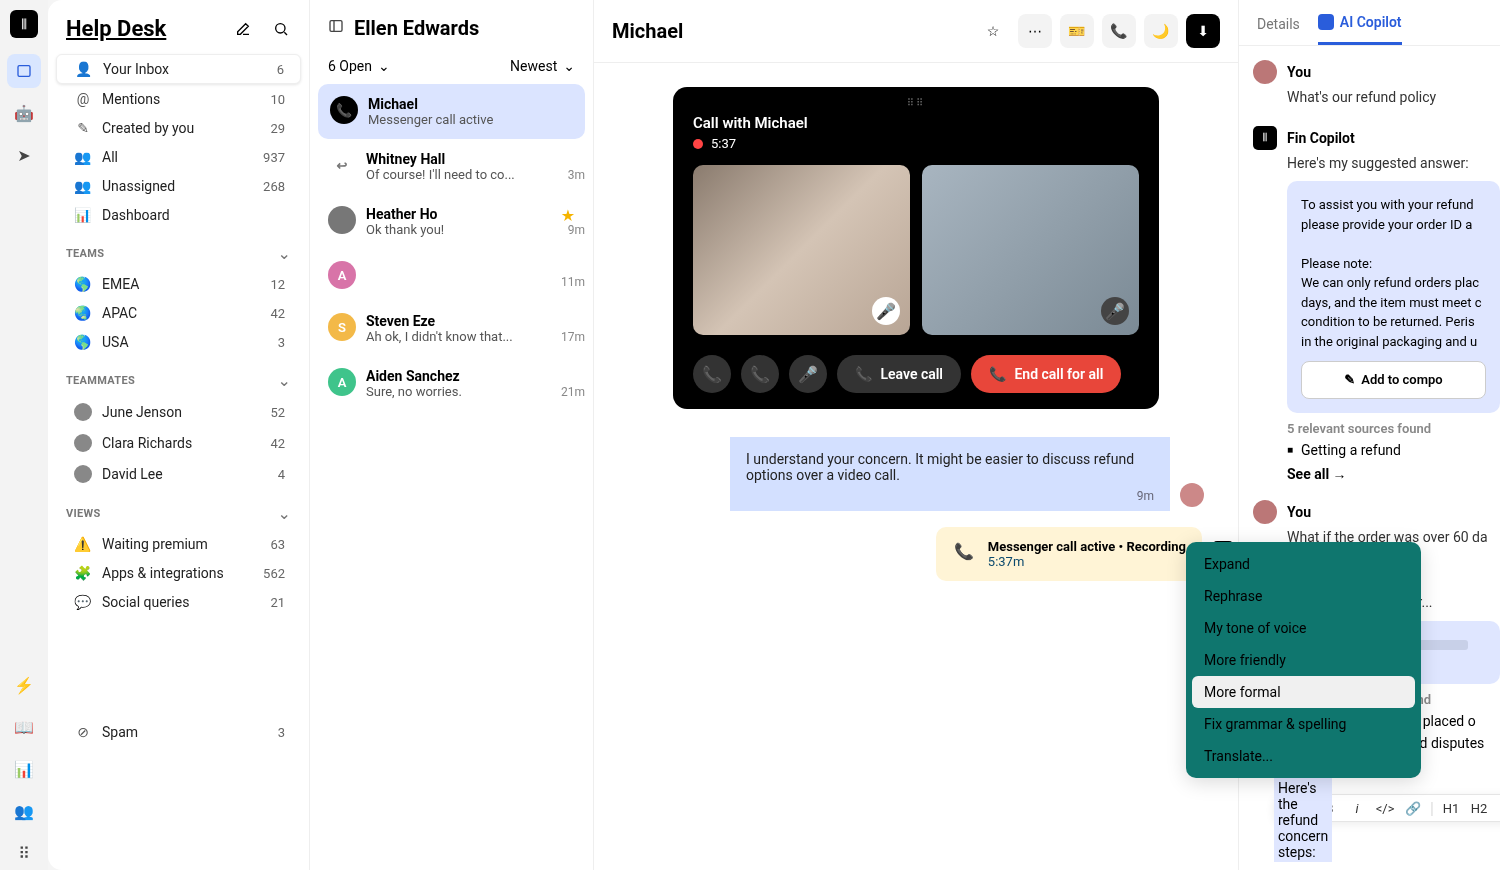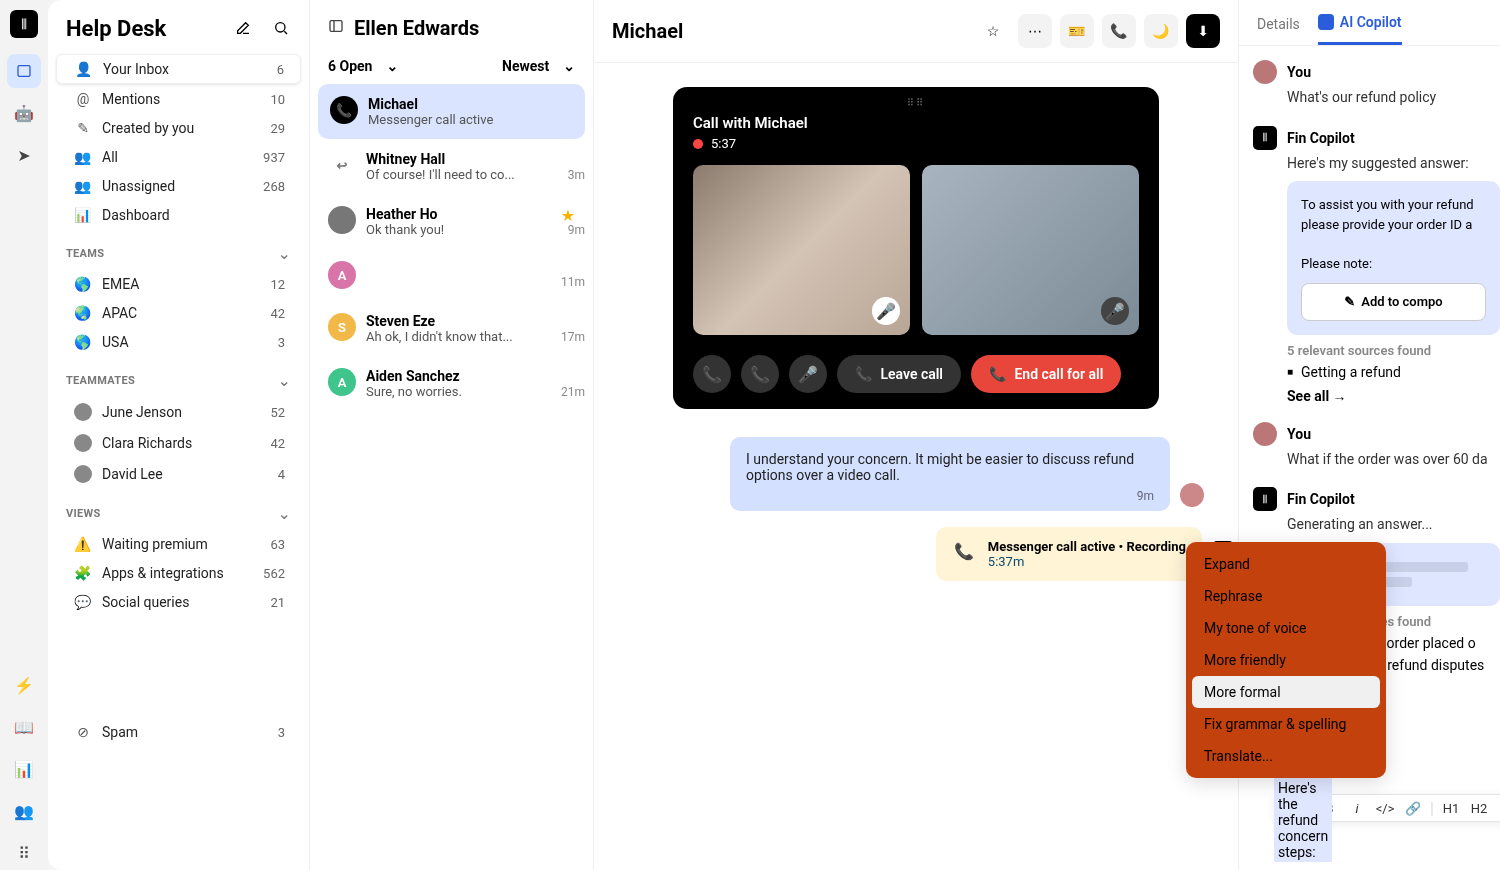--- a/index.html
+++ b/index.html
@@ -3,38 +3,38 @@
 <meta charset="utf-8">
 <style>
 * { box-sizing: border-box; margin: 0; padding: 0; font-family: -apple-system, BlinkMacSystemFont, "Segoe UI", Roboto, sans-serif; }
 body { background: #f5f5f5; display: flex; height: 870px; width: 1500px; overflow: hidden; }
 .iconbar { width: 48px; background: #f3f3f3; display: flex; flex-direction: column; align-items: center; padding-top: 10px; gap: 8px; }
 .iconbar .logo { width: 28px; height: 28px; background: #000; border-radius: 6px; display:flex;align-items:center;justify-content:center;color:#fff;font-size:14px; margin-bottom:8px;}
 .iconbar .ibtn { width: 34px; height: 34px; display:flex;align-items:center;justify-content:center; border-radius:8px; cursor:pointer; color:#444;}
 .iconbar .ibtn.active { background: #d9e6ff; color:#2a5ddb; }
 .iconbar .spacer{flex:1;}
 .sidebar { width: 262px; background:#fff; border-right:1px solid #eee; border-radius:14px 0 0 14px; padding-top:8px; overflow-y:auto;}
-.sb-head{display:flex;align-items:flex-start;gap:14px;padding:8px 16px 12px 18px;}
+.sb-head{display:flex;align-items:flex-end;gap:14px;padding:8px 16px 12px 18px;text-decoration:underline;}
 .sb-head h1{font-size:22px;font-weight:700;flex:1;}
 .sb-head .hicon{width:24px;height:24px;display:flex;align-items:center;justify-content:center;cursor:pointer;}
 .sb-item{display:flex;align-items:center;gap:10px;padding:6px 16px 6px 18px;font-size:14px;cursor:pointer;border-radius:6px;margin:1px 8px;}
 .sb-item.active{background:#fff;box-shadow:0 1px 3px rgba(0,0,0,.1);border:1px solid #eee;}
 .sb-item .sic{width:18px;display:flex;justify-content:center;font-size:14px;color:#555;}
 .sb-item .lbl{flex:1;color:#222;}
 .sb-item .cnt{color:#666;font-size:13px;}
 .sb-section{padding:14px 18px 6px 18px;display:flex;align-items:center;gap:6px;}
 .sb-section .stitle{font-size:11px;font-weight:700;color:#777;letter-spacing:.3px;flex:1;}
 .sb-section .chev{color:#777;cursor:pointer;}
 .avatar-dot{width:18px;height:18px;border-radius:50%;background:#888;display:inline-block;}
 .convlist{width:284px;background:#fff;border-right:1px solid #eee;display:flex;flex-direction:column;}
 .cl-head{display:flex;align-items:center;gap:10px;padding:16px 18px 10px 18px;}
 .cl-head .pan{cursor:pointer;color:#444;}
 .cl-head h2{font-size:20px;font-weight:700;}
 .cl-filter{display:flex;justify-content:space-between;padding:8px 18px 10px 18px;font-size:14px;}
-.cl-filter .fbtn{display:flex;align-items:center;gap:14px;cursor:pointer;font-weight:700;justify-content:flex-end;}
+.cl-filter .fbtn{display:flex;align-items:center;gap:6px;cursor:pointer;font-weight:400;justify-content:flex-end;}
 .conv{padding:12px 18px;display:flex;gap:10px;cursor:pointer;position:relative;}
 .conv.active{background:#dbe4ff;border-radius:10px;margin:0 8px;padding:12px 12px;}
 .conv .av{width:28px;height:28px;border-radius:50%;background:#777;color:#fff;display:flex;align-items:center;justify-content:center;font-size:13px;font-weight:600;flex-shrink:0;}
 .conv .av.black{background:#000;}
 .conv .body{flex:1;overflow:hidden;}
 .conv .name{font-size:14px;font-weight:700;}
 .conv .prev{font-size:13px;color:#555;white-space:nowrap;overflow:hidden;text-overflow:ellipsis;}
 .conv .time{font-size:12px;color:#888;position:absolute;right:8px;bottom:12px;}
 .conv .star{position:absolute;right:18px;top:12px;color:#f5b400;}
 .main{flex:1;background:#fff;display:flex;flex-direction:column;position:relative;}
@@ -51,30 +51,30 @@
 .callbox .reddot{width:10px;height:10px;background:#f44;border-radius:50%;}
 .vidrow{display:flex;gap:12px;padding:8px 20px;}
 .vid{flex:1;height:170px;background:linear-gradient(135deg,#8a7b6e 0%,#d4c4b5 50%,#b8a595 100%);border-radius:10px;position:relative;}
 .vid.two{background:linear-gradient(135deg,#a8b5c0 0%,#7b8a95 100%);}
 .vid .mic{position:absolute;right:10px;bottom:10px;width:28px;height:28px;border-radius:50%;background:#fff;display:flex;align-items:center;justify-content:center;color:#2a5ddb;}
 .vid .mic.muted{background:#444;color:#fff;}
 .callctl{display:flex;gap:10px;padding:12px 20px 0 20px;align-items:center;}
 .cbtn{width:38px;height:38px;border-radius:50%;background:#333;display:flex;align-items:center;justify-content:center;cursor:pointer;}
 .cbtn.wide{width:auto;border-radius:20px;padding:0 18px;gap:8px;font-size:14px;font-weight:600;}
 .cbtn.red{background:#e8463a;}
-.msgbubble{max-width:440px;background:#d3e0ff;border-radius:10px;padding:14px 16px 8px 16px;margin:28px 20px 0 auto;font-size:14px;position:relative;color:#222;}
+.msgbubble{max-width:440px;background:#d3e0ff;border-radius:0;padding:14px 16px 8px 16px;margin:28px 20px 0 auto;font-size:14px;position:relative;color:#222;}
 .msgbubble .btime{text-align:right;font-size:12px;color:#667;margin-top:6px;}
 .msgav{width:24px;height:24px;border-radius:50%;background:#c88;position:absolute;right:-34px;bottom:4px;}
 .callstatus{background:#fff4d6;border-radius:10px;padding:12px 16px;margin:16px 36px 0 auto;max-width:300px;display:flex;gap:12px;align-items:flex-start;position:relative;}
 .callstatus .pic{width:24px;height:24px;display:flex;align-items:center;justify-content:center;}
 .callstatus .ctext{font-size:13px;}
 .callstatus .ctext b{font-weight:700;}
 .callstatus .cdur{color:#0c4a6e;font-size:13px;}
 .callstatus .corner{position:absolute;right:-32px;top:14px;width:22px;height:22px;background:#000;border-radius:5px;display:flex;align-items:center;justify-content:center;color:#fff;font-size:11px;}
-.aimenu{position:absolute;left:592px;top:542px;width:200px;background:#c2410c;border-radius:10px;box-shadow:0 4px 20px rgba(0,0,0,.15);padding:6px;z-index:5;}
+.aimenu{position:absolute;left:592px;top:542px;width:235px;background:#0f766e;border-radius:10px;box-shadow:0 4px 20px rgba(0,0,0,.15);padding:6px;z-index:5;}
 .aimenu .mi{padding:8px 12px;font-size:14px;cursor:pointer;border-radius:6px;}
 .aimenu .mi:hover,.aimenu .mi.hov{background:#f0f0f0;}
 .composer{position:absolute;bottom:48px;left:680px;width:260px;height:28px;background:#fff;border:1px solid #e5e5e5;border-radius:8px;box-shadow:0 2px 10px rgba(0,0,0,.08);display:flex;align-items:center;gap:6px;padding:0 8px;}
 .composer .aibadge{background:#4a5fff;color:#fff;font-size:10px;font-weight:700;padding:2px 6px;border-radius:4px;display:flex;align-items:center;gap:3px;}
 .composer .fbtn{width:22px;text-align:center;font-size:13px;cursor:pointer;color:#333;}
 .composer .bold{font-weight:700;}
 .composer .ital{font-style:italic;}
 .compline{position:absolute;bottom:8px;left:680px;font-size:14px;background:#dfe6ff;padding:2px 4px;}
 .sidepanel{width:262px;background:#fff;border-left:1px solid #eee;display:flex;flex-direction:column;}
 .sp-tabs{display:flex;gap:18px;padding:14px 18px 0 18px;border-bottom:1px solid #eee;}
@@ -397,20 +397,21 @@
     </div>
     <div class="sp-msg">
       <div class="row1">
           <span class="av2 bot">⦀</span>
           <span class="nm">Fin Copilot</span>
         </div>
       <div class="txt">Here's my suggested answer:</div>
       <div class="suggest">
         <div>To assist you with your refund please provide your order ID a</div><br>
         <div>Please note:</div>
+        <div>We can only refund orders plac days, and the item must meet c condition to be returned. Peris in the original packaging and u</div>
         <div class="addcomp">✎ <span>Add to compo</span></div>
       </div>
       <div class="srcline">5 relevant sources found</div>
       <div class="srcitem">
           <span class="bul">■</span>
           <span>Getting a refund</span>
         </div>
       <div class="seeall">See all →</div>
     </div>
     <div class="sp-msg">

